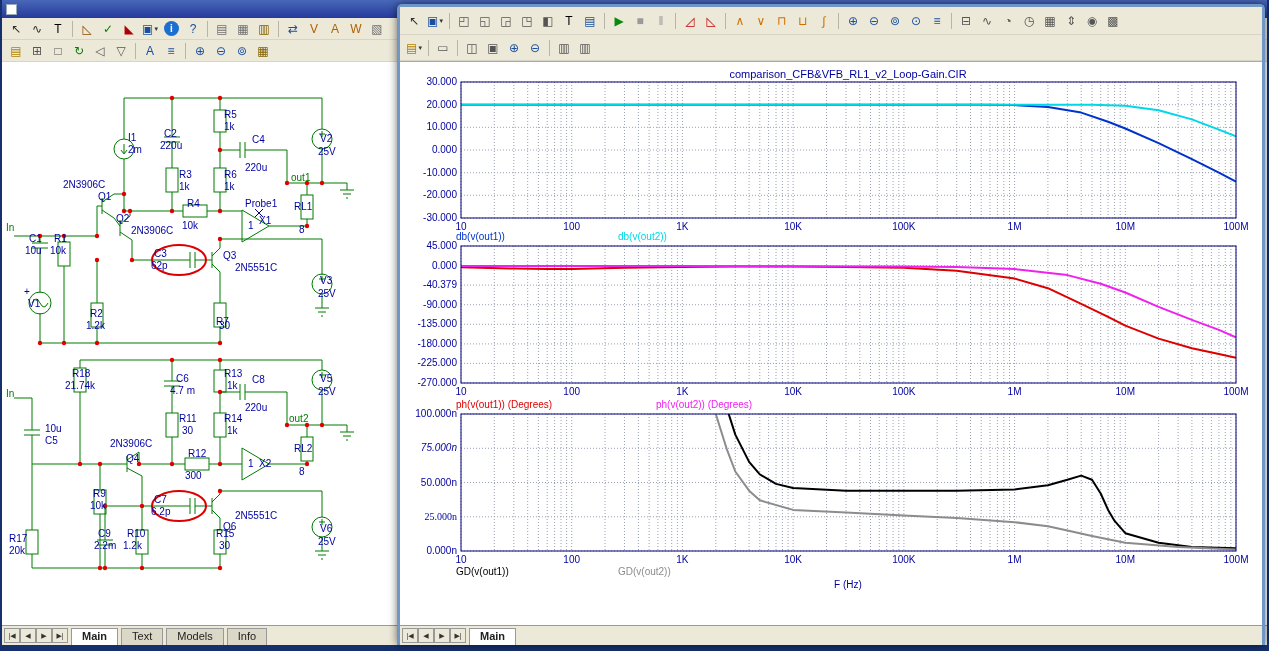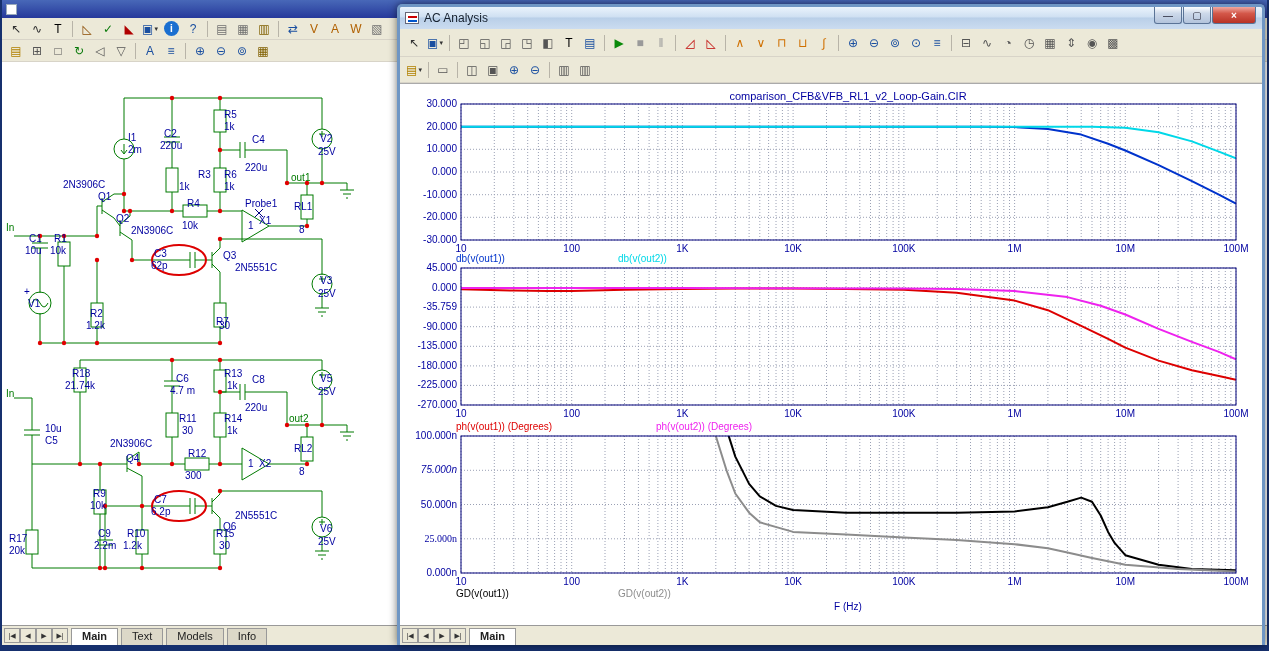--- a/index.html
+++ b/index.html
@@ -190,21 +190,21 @@
           <span class="slabel" style="left: 126px; top: 70px;">I1</span>
           <span class="slabel" style="left: 126px; top: 82px;">2m</span>
           <span class="slabel" style="left: 162px; top: 66px;">C2</span>
           <span class="slabel" style="left: 158px; top: 78px;">220u</span>
           <span class="slabel" style="left: 222px; top: 47px;">R5</span>
           <span class="slabel" style="left: 222px; top: 59px;">1k</span>
           <span class="slabel" style="left: 250px; top: 72px;">C4</span>
           <span class="slabel" style="left: 243px; top: 100px;">220u</span>
           <span class="slabel" style="left: 318px; top: 71px;">V2</span>
           <span class="slabel" style="left: 316px; top: 84px;">25V</span>
-          <span class="slabel" style="left: 177px; top: 107px; padding-left: 19px;">R3</span>
+          <span class="slabel" style="left: 177px; top: 107px;">R3</span>
           <span class="slabel" style="left: 177px; top: 119px;">1k</span>
           <span class="slabel" style="left: 222px; top: 107px;">R6</span>
           <span class="slabel" style="left: 222px; top: 119px;">1k</span>
           <span class="slabel green" style="left: 289px; top: 110px;">out1</span>
           <span class="slabel" style="left: 61px; top: 117px;">2N3906C</span>
           <span class="slabel" style="left: 96px; top: 129px;">Q1</span>
           <span class="slabel" style="left: 185px; top: 136px;">R4</span>
           <span class="slabel" style="left: 180px; top: 158px;">10k</span>
           <span class="slabel" style="left: 243px; top: 136px;">Probe1</span>
           <span class="slabel" style="left: 292px; top: 139px;">RL1</span>
@@ -281,29 +281,20 @@
         <span class="navbtn">▶</span>
         <span class="navbtn">▶|</span>
         <span class="tab active">Main</span>
         <span class="tab">Text</span>
         <span class="tab">Models</span>
         <span class="tab">Info</span>
       </div>
   </div>
 
   <div id="ac-window">
-    <div class="ac-titlebar">
-      <span class="ac-icon"></span>
-      <span class="ac-title">AC Analysis</span>
-      <span class="winbtns" id="ac-winbtns">
-          <span class="wb">—</span>
-          <span class="wb">▢</span>
-          <span class="wb close">×</span>
-        </span>
-    </div>
     <div class="toolbar ac-toolbar1" id="ac-toolbar1">
         <span class="tbtn" style="color: rgb(48, 48, 48);">↖</span>
         <span class="tbtn" style="color: rgb(26, 79, 160);">▣<span class="dd">▾</span></span>
         <span class="tsep"></span>
         <span class="tbtn" style="color: rgb(85, 85, 85);">◰</span>
         <span class="tbtn" style="color: rgb(85, 85, 85);">◱</span>
         <span class="tbtn" style="color: rgb(85, 85, 85);">◲</span>
         <span class="tbtn" style="color: rgb(85, 85, 85);">◳</span>
         <span class="tbtn" style="color: rgb(85, 85, 85);">◧</span>
         <span class="tbtn" style="color: rgb(0, 0, 0);">T</span>
@@ -388,21 +379,21 @@
               <rect x="0" y="0" width="775" height="137"></rect>
             </clipPath>
           </defs>
           <path d="M0.0,0V137 M33.3,0V137 M52.8,0V137 M66.7,0V137 M77.4,0V137 M86.2,0V137 M93.6,0V137 M100.0,0V137 M105.6,0V137 M110.7,0V137 M144.0,0V137 M163.5,0V137 M177.4,0V137 M188.1,0V137 M196.9,0V137 M204.3,0V137 M210.7,0V137 M216.4,0V137 M221.4,0V137 M254.8,0V137 M274.3,0V137 M288.1,0V137 M298.8,0V137 M307.6,0V137 M315.0,0V137 M321.4,0V137 M327.1,0V137 M332.1,0V137 M365.5,0V137 M385.0,0V137 M398.8,0V137 M409.5,0V137 M418.3,0V137 M425.7,0V137 M432.1,0V137 M437.8,0V137 M442.9,0V137 M476.2,0V137 M495.7,0V137 M509.5,0V137 M520.2,0V137 M529.0,0V137 M536.4,0V137 M542.8,0V137 M548.5,0V137 M553.6,0V137 M586.9,0V137 M606.4,0V137 M620.2,0V137 M631.0,0V137 M639.7,0V137 M647.1,0V137 M653.6,0V137 M659.2,0V137 M664.3,0V137 M697.6,0V137 M717.1,0V137 M730.9,0V137 M741.7,0V137 M750.4,0V137 M757.9,0V137 M764.3,0V137 M769.9,0V137 M775.0,0V137 M0,0.0H775 M0,19.6H775 M0,39.1H775 M0,58.7H775 M0,78.3H775 M0,97.9H775 M0,117.4H775 M0,137.0H775 " stroke="#9aa0b4" fill="none" stroke-dasharray="1 2"></path>
           <path d="M0.0,21.3L52.8,22.6L86.2,23.1L110.7,23.1L163.5,21.7L221.4,20.9L274.3,20.4L332.1,20.4L385.0,20.9L442.9,21.7L495.7,24.8L553.6,32.6L586.9,42.2L620.2,57.8L647.1,70.9L664.3,79.6L697.6,92.6L730.9,102.2L757.9,107.9L775.0,111.8" stroke="#dd0000" stroke-width="2" fill="none" stroke-linejoin="round" clip-path="url(#clip1)"></path>
           <path d="M0.0,20.0L221.4,20.0L442.9,20.4L495.7,20.9L553.6,23.1L606.4,29.1L639.7,37.8L664.3,46.5L697.6,60.9L730.9,73.9L757.9,83.9L775.0,91.3" stroke="#ee22ee" stroke-width="2" fill="none" stroke-linejoin="round" clip-path="url(#clip1)"></path>
           <rect x="0" y="0" width="775" height="137" fill="none" stroke="#00007a"></rect>
         </svg>
         <span class="ytick" style="left: 1px; top: 178px;">45.000</span>
         <span class="ytick" style="left: 1px; top: 197.571px;">0.000</span>
-        <span class="ytick" style="left: 1px; top: 217.143px;">-35.759</span>
+        <span class="ytick" style="left: 1px; top: 217.143px;">-40.379</span>
         <span class="ytick" style="left: 1px; top: 236.714px;">-90.000</span>
         <span class="ytick" style="left: 1px; top: 256.286px;">-135.000</span>
         <span class="ytick" style="left: 1px; top: 275.857px;">-180.000</span>
         <span class="ytick" style="left: 1px; top: 295.429px;">-225.000</span>
         <span class="ytick" style="left: 1px; top: 315px;">-270.000</span>
         <span class="xtick" style="left: 61px; top: 324px;">10</span>
         <span class="xtick" style="left: 171.714px; top: 324px;">100</span>
         <span class="xtick" style="left: 282.429px; top: 324px;">1K</span>
         <span class="xtick" style="left: 393.143px; top: 324px;">10K</span>
         <span class="xtick" style="left: 503.857px; top: 324px;">100K</span>

